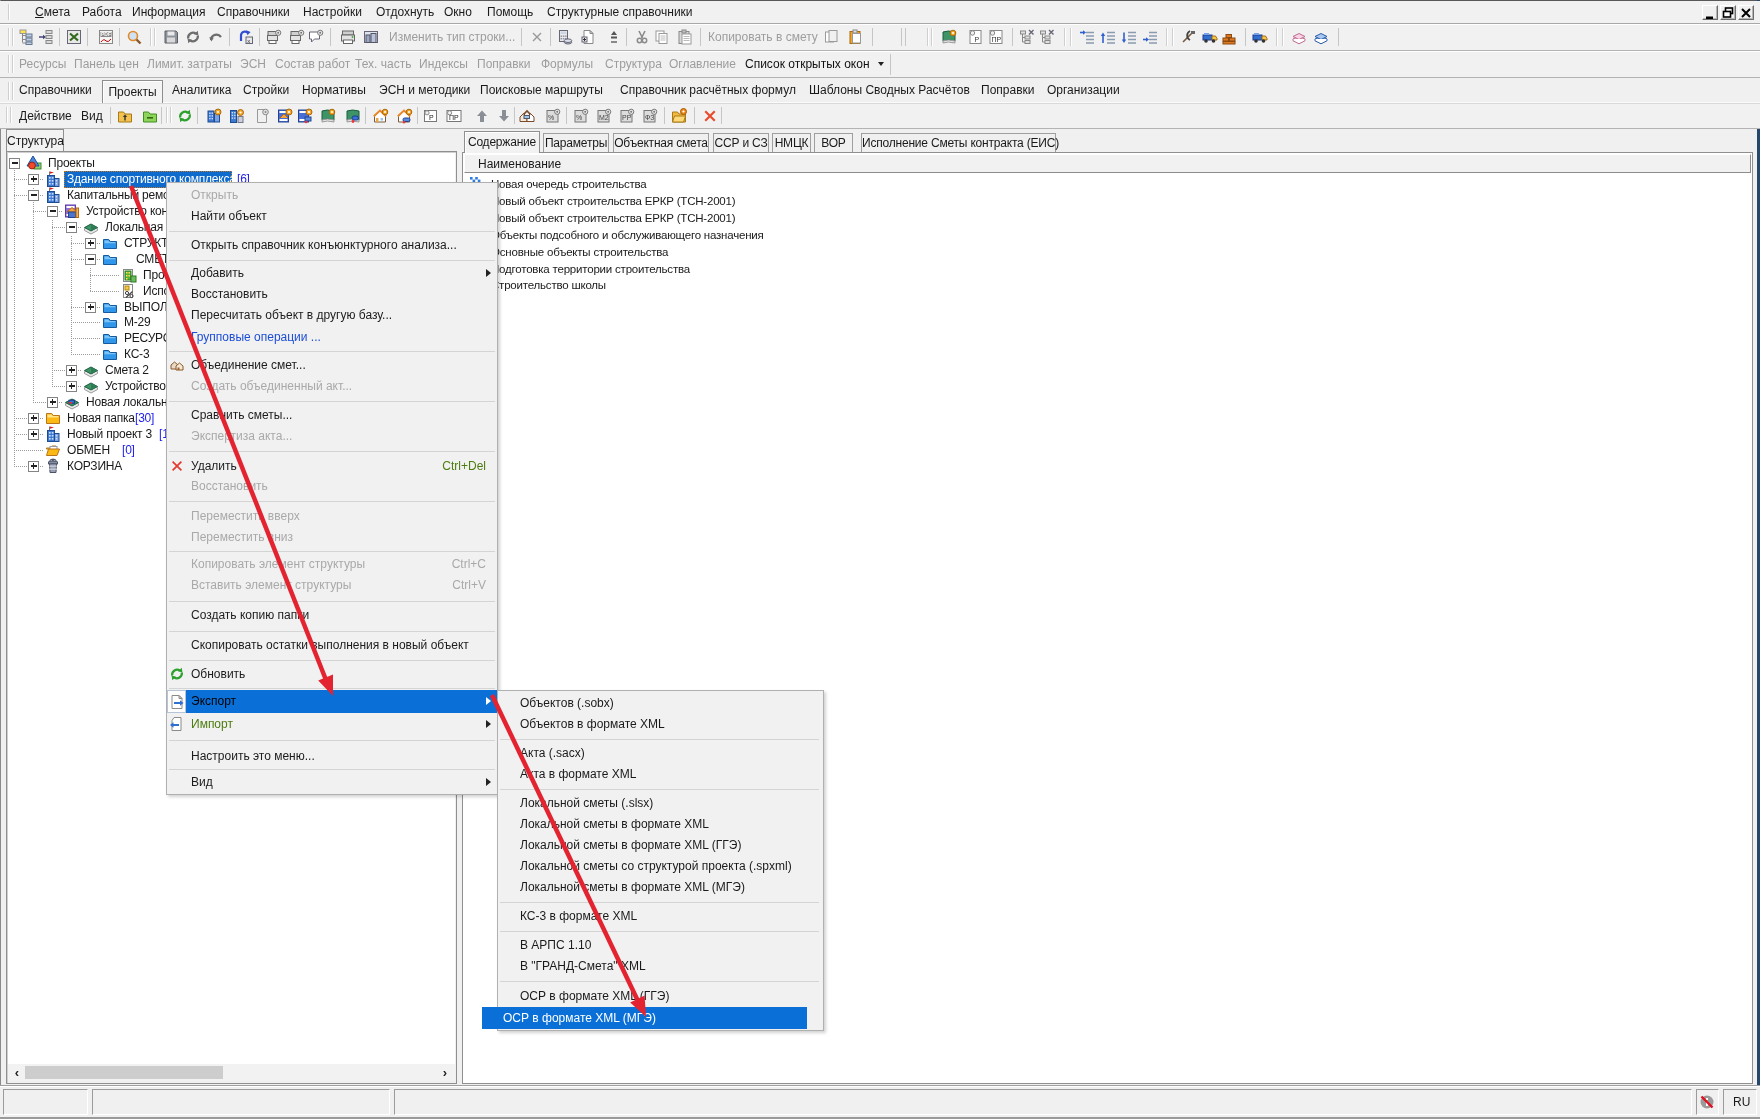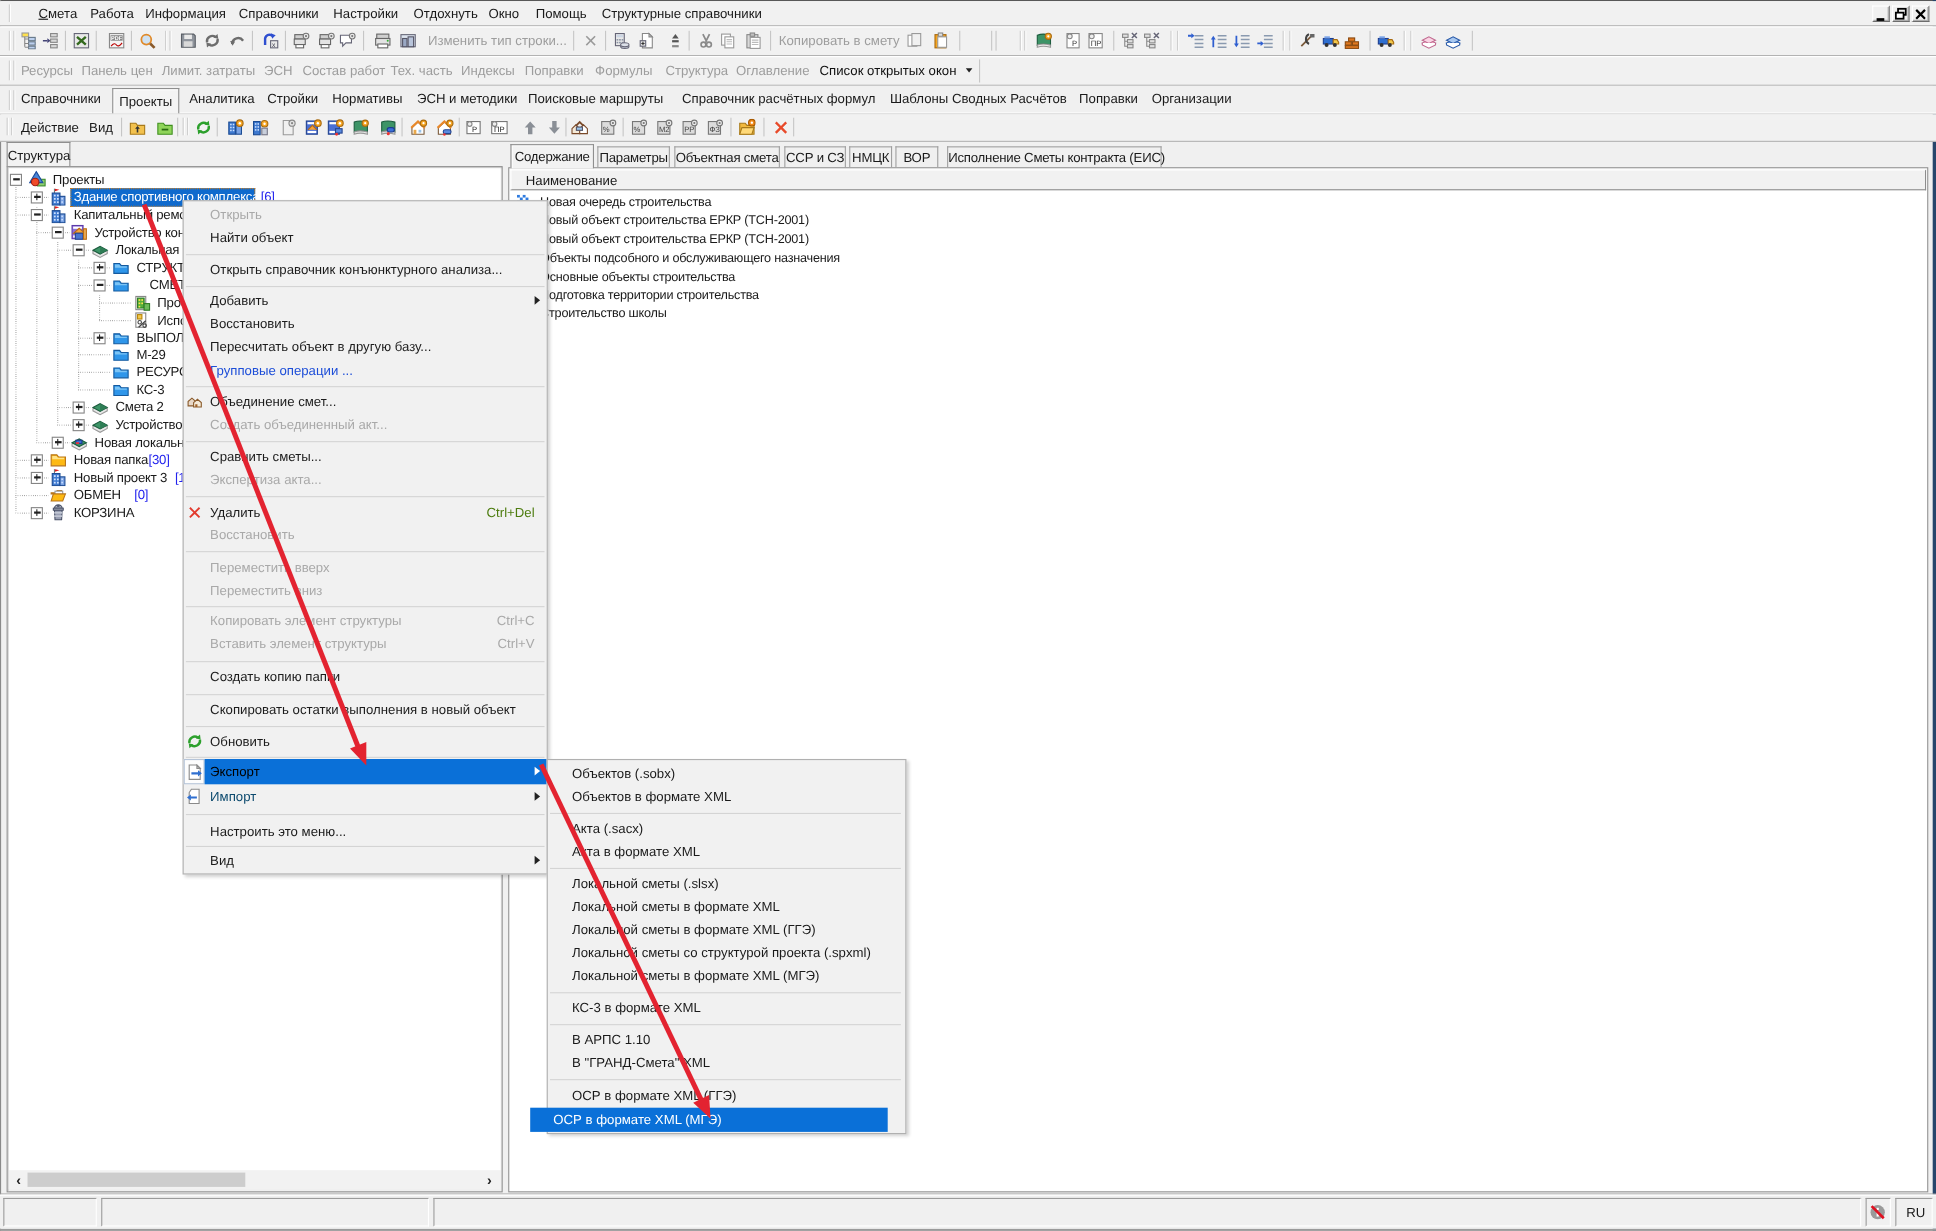--- a/index.html
+++ b/index.html
@@ -842,21 +842,21 @@
     <span class="lbl" style="color:#1c1c1c">Обновить</span>
     <div style="position:absolute;left:2px;top:2.5px;width:16px;height:16px"><svg width="16" height="16" viewBox="0 0 16 16">
         <path d="M3.2 9.5 A5 5 0 0 1 11 4.6" fill="none" stroke="#2ca02c" stroke-width="2.2"></path>
         <polygon points="12.8,1.8 13.4,6.4 9,5.2" fill="#2ca02c"></polygon>
         <path d="M12.8 6.5 A5 5 0 0 1 5 11.4" fill="none" stroke="#2ca02c" stroke-width="2.2"></path>
         <polygon points="3.2,14.2 2.6,9.6 7,10.8" fill="#2ca02c"></polygon>
       </svg></div>
   </div>
 <div class="msep" style="position:absolute;left:169px;top:687.5px;z-index:11"></div>
 <div style="position:absolute;left:167px;top:713.5px;width:330px;height:21px;line-height:21px;z-index:11">
-    <span class="lbl" style="color:#0c4a6e">Импорт</span>
+    <span class="lbl" style="color:#4d7c0f">Импорт</span>
     <span class="arr"></span>
     <div style="position:absolute;left:2px;top:2.5px;width:16px;height:16px"><svg width="16" height="16" viewBox="0 0 16 16">
         <path d="M5 1.5 h7 l0 13 h-9 v-10 z" fill="#fff" stroke="#8a8a8a"></path>
         <line x1="10" y1="9" x2="4" y2="9" stroke="#2f6fd0" stroke-width="2"></line>
         <polygon points="4.5,6.2 1,9 4.5,11.8" fill="#2f6fd0"></polygon>
       </svg></div>
   </div>
 <div class="msep" style="position:absolute;left:169px;top:739.5px;z-index:11"></div>
 <div style="position:absolute;left:167px;top:745.5px;width:330px;height:21px;line-height:21px;z-index:11">
     <span class="lbl" style="color:#1c1c1c">Настроить это меню...</span>

